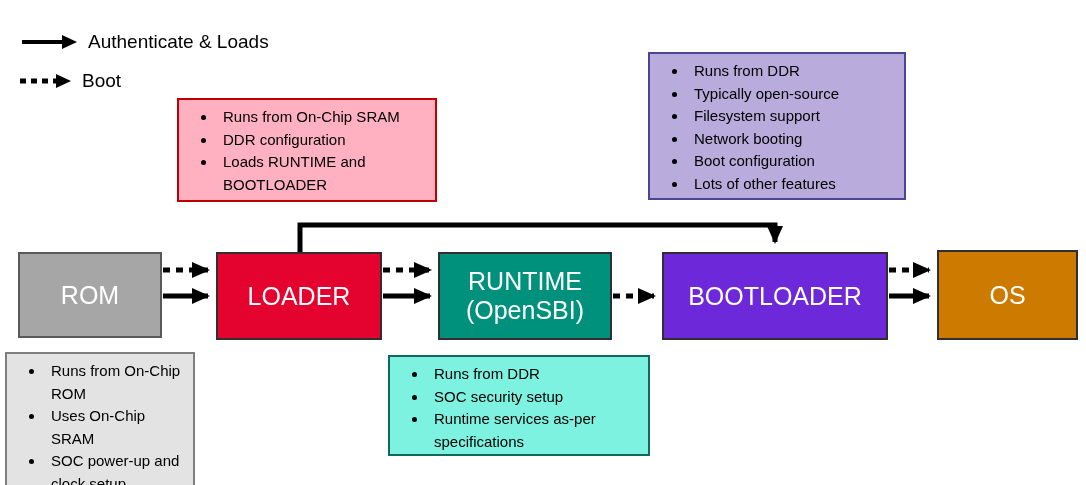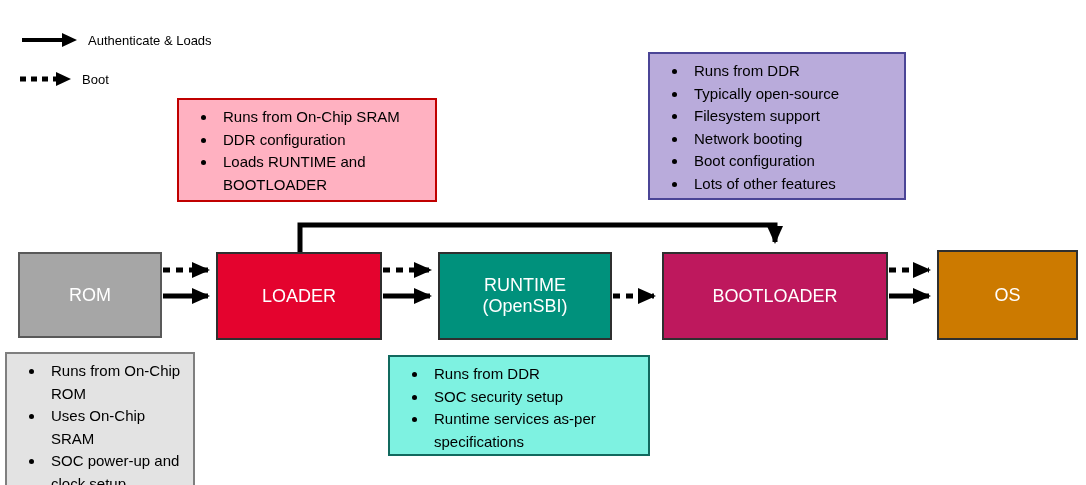--- a/index.html
+++ b/index.html
@@ -6,26 +6,26 @@
   .canvas {
     position:relative; width:1086px; height:485px; background:#ffffff;
     font-family:"Liberation Sans", sans-serif; overflow:hidden;
   }
   .arrow-layer { position:absolute; left:0; top:0; width:1086px; height:485px; }
 
   
   .legend-row { position:absolute; display:flex; align-items:center; gap:10px; }
   .legend-row.solid  { left:22px; top:31px; }
   .legend-row.dashed { left:20px; top:70px; }
-  .legend-label { font-size:13px; color:#000; white-space:nowrap; }
+  .legend-label { font-size:19px; color:#000; white-space:nowrap; }
 
   
   .stage {
     position:absolute; display:flex; align-items:center; justify-content:center;
-    color:#ffffff; font-size:18px; text-align:center; white-space:pre-line;
+    color:#ffffff; font-size:25px; text-align:center; white-space:pre-line;
     box-sizing:border-box; border:2px solid #2f2f2f;
   }
   .stage.rom        { left:18px;  top:252px; width:144px; height:86px; border-color:#595959; }
   .stage.loader     { left:216px; top:252px; width:166px; height:88px; }
   .stage.runtime    { left:438px; top:252px; width:174px; height:88px; }
   .stage.bootloader { left:662px; top:252px; width:226px; height:88px; }
   .stage.os         { left:937px; top:250px; width:141px; height:90px; }
 
   
   .note {
@@ -118,20 +118,20 @@
   <div class="stage rom" style="background-color: rgb(166, 166, 166);">
     <span>ROM</span>
   </div>
   <div class="stage loader" style="background-color: rgb(228, 3, 46); justify-content: center;">
     <span>LOADER</span>
   </div>
   <div class="stage runtime" style="background-color: rgb(0, 145, 124);">
     <span>RUNTIME
 (OpenSBI)</span>
   </div>
-  <div class="stage bootloader" style="background-color: #be185d;">
+  <div class="stage bootloader" style="background-color: #6d28d9;">
     <span>BOOTLOADER</span>
   </div>
   <div class="stage os" style="background-color: rgb(204, 122, 0);">
     <span>OS</span>
   </div>
 
 </div>
 
 </body></html>

